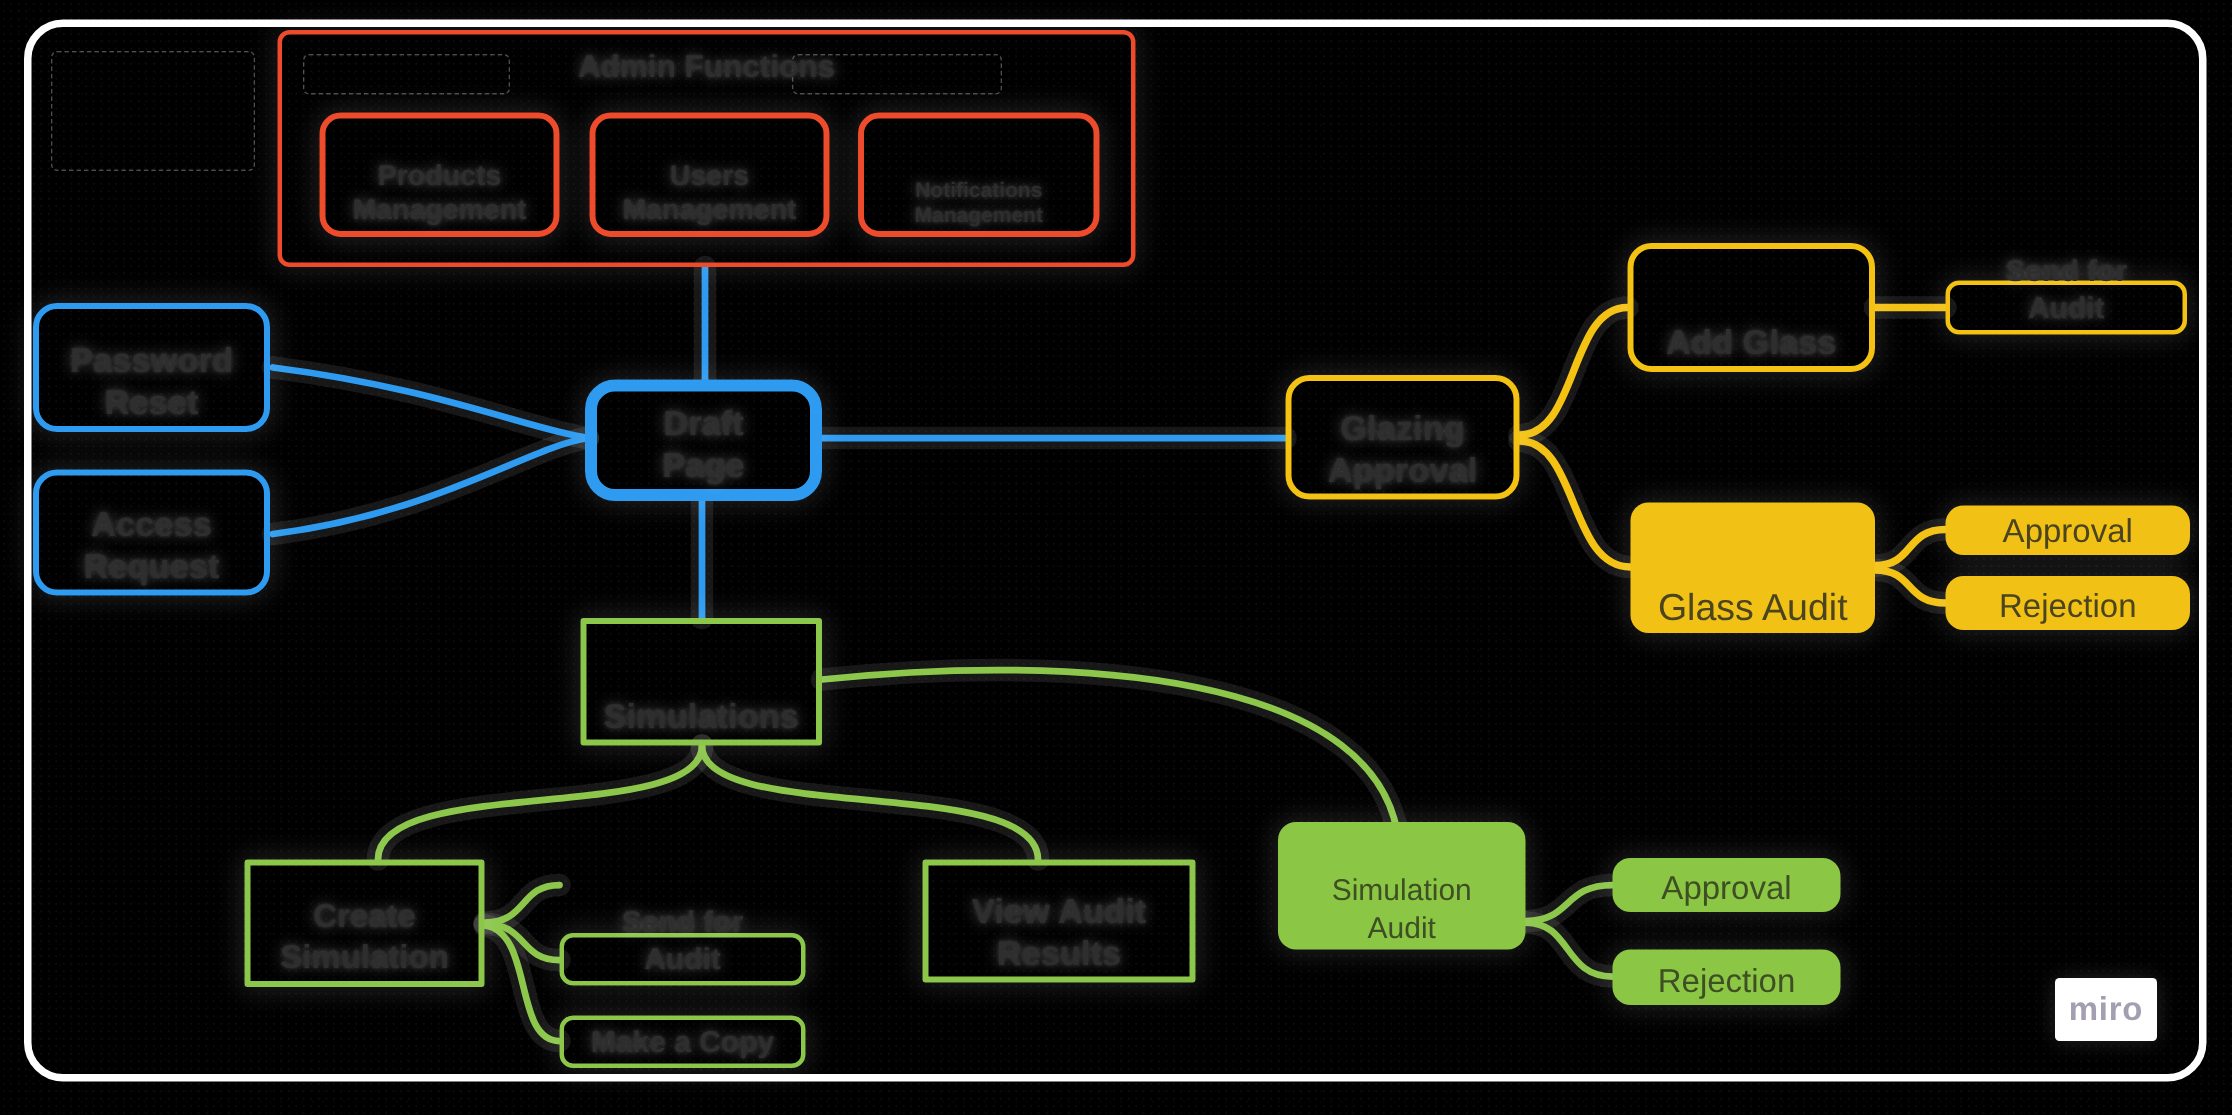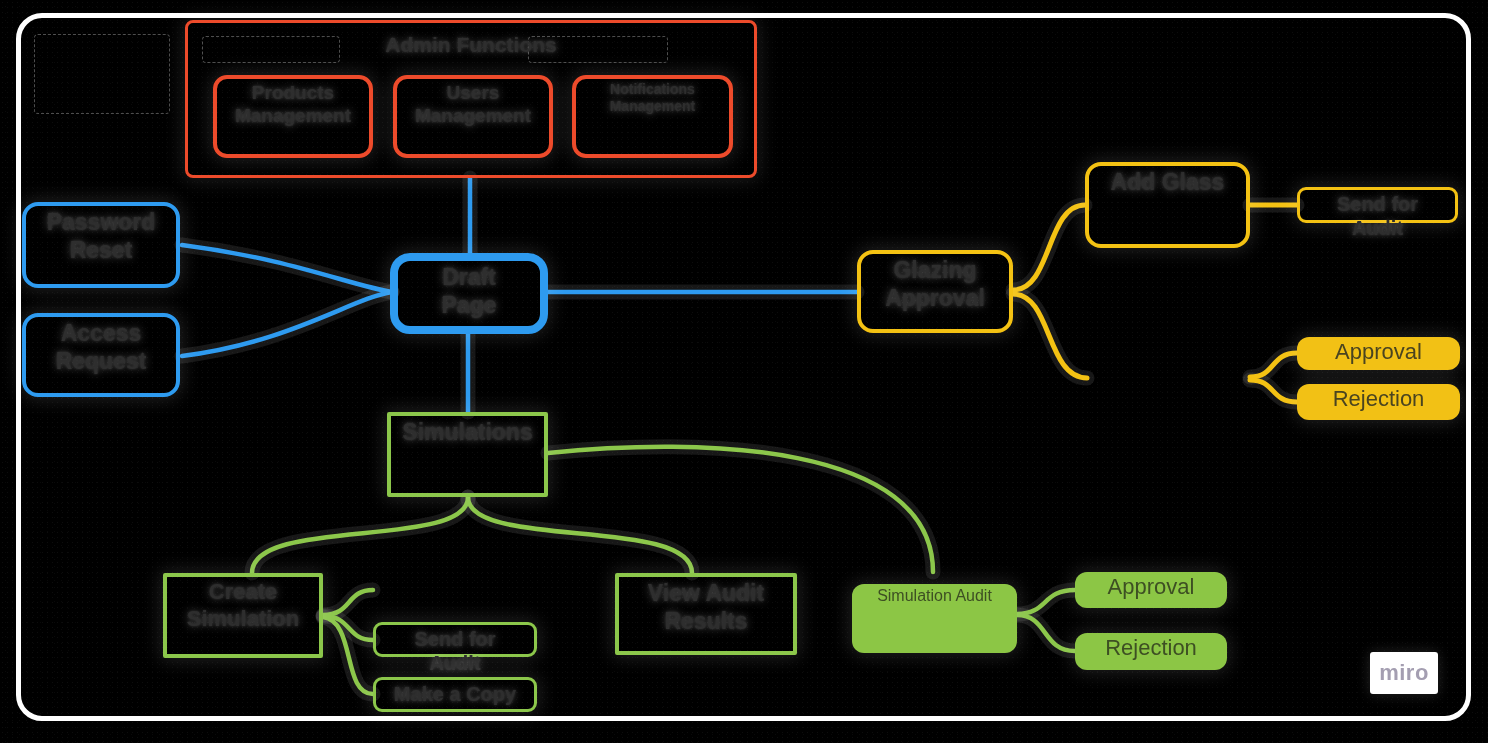--- a/index.html
+++ b/index.html
@@ -4,21 +4,21 @@
 <style>
   html,body{margin:0;padding:0;background:#000;}
   .canvas{position:relative;width:1488px;height:743px;background:#000;overflow:hidden;
           font-family:"Liberation Sans",sans-serif;}
   .noise{position:absolute;inset:0;pointer-events:none;opacity:.07;
          background-image:radial-gradient(rgba(255,255,255,.7) .6px, transparent .9px),
                           radial-gradient(rgba(255,255,255,.5) .5px, transparent .8px);
          background-size:5px 5px,7px 7px;background-position:0 0,2px 3px;}
   .frame{position:absolute;left:16px;top:13px;width:1455px;height:708px;box-sizing:border-box;
          border:5px solid var(--frame,#fff);border-radius:26px;}
-  .node{position:absolute;box-sizing:border-box;display:flex;align-items:flex-start;justify-content:center;
+  .node{position:absolute;box-sizing:border-box;display:flex;align-items:flex-end;justify-content:center;
         text-align:center;line-height:1.22;padding:2px 16px;
         box-shadow:0 0 18px 3px rgba(255,255,255,.12);}
   .cont{position:absolute;box-sizing:border-box;border:3px solid var(--red);border-radius:8px;
         box-shadow:0 0 18px 3px rgba(255,255,255,.10);}
   .ob{border:4px solid var(--blue);border-radius:16px;}
   .ob.thick{border-width:8px;border-radius:20px;}
   .or{border:4px solid var(--red);border-radius:14px;}
   .oy{border:4px solid var(--yellow);border-radius:16px;}
   .og{border:4px solid var(--green);border-radius:2px;}
   .small{border-width:3px;border-radius:9px;}
@@ -111,20 +111,23 @@
 
   <div class="node oy t-dark" style="left:857px;top:250px;width:156px;height:83px;font-size:23px">
     <span>Glazing Approval</span>
   </div>
   <div class="node oy t-dark" style="left:1085px;top:162px;width:165px;height:86px;font-size:23px">
     <span>Add Glass</span>
   </div>
   <div class="node oy small t-dark" style="left:1297px;top:187px;width:161px;height:36px;font-size:20px">
     <span>Send for Audit</span>
   </div>
+  <div class="node fy" style="left:1087px;top:335px;width:163px;height:87px;font-size:25px">
+    <span>Glass Audit</span>
+  </div>
   <div class="node fy" style="left:1297px;top:337px;width:163px;height:33px;font-size:22px">
     <span>Approval</span>
   </div>
   <div class="node fy" style="left:1297px;top:384px;width:163px;height:36px;font-size:22px">
     <span>Rejection</span>
   </div>
 
   <div class="node og t-dark" style="left:387px;top:412px;width:161px;height:85px;font-size:23px">
     <span>Simulations</span>
   </div>
@@ -133,21 +136,21 @@
   </div>
   <div class="node og small t-dark" style="left:373px;top:622px;width:164px;height:35px;font-size:20px">
     <span>Send for Audit</span>
   </div>
   <div class="node og small t-dark" style="left:373px;top:677px;width:164px;height:35px;font-size:20px">
     <span>Make a Copy</span>
   </div>
   <div class="node og t-dark" style="left:615px;top:573px;width:182px;height:82px;font-size:23px">
     <span>View Audit Results</span>
   </div>
-  <div class="node fg" style="left:852px;top:584px;width:165px;height:69px;font-size:16px">
+  <div class="node fg" style="left:852px;top:548px;width:165px;height:85px;font-size:20px">
     <span>Simulation Audit</span>
   </div>
   <div class="node fg" style="left:1075px;top:572px;width:152px;height:36px;font-size:22px">
     <span>Approval</span>
   </div>
   <div class="node fg" style="left:1075px;top:633px;width:152px;height:37px;font-size:22px">
     <span>Rejection</span>
   </div>
 
   <div class="miro-badge">

